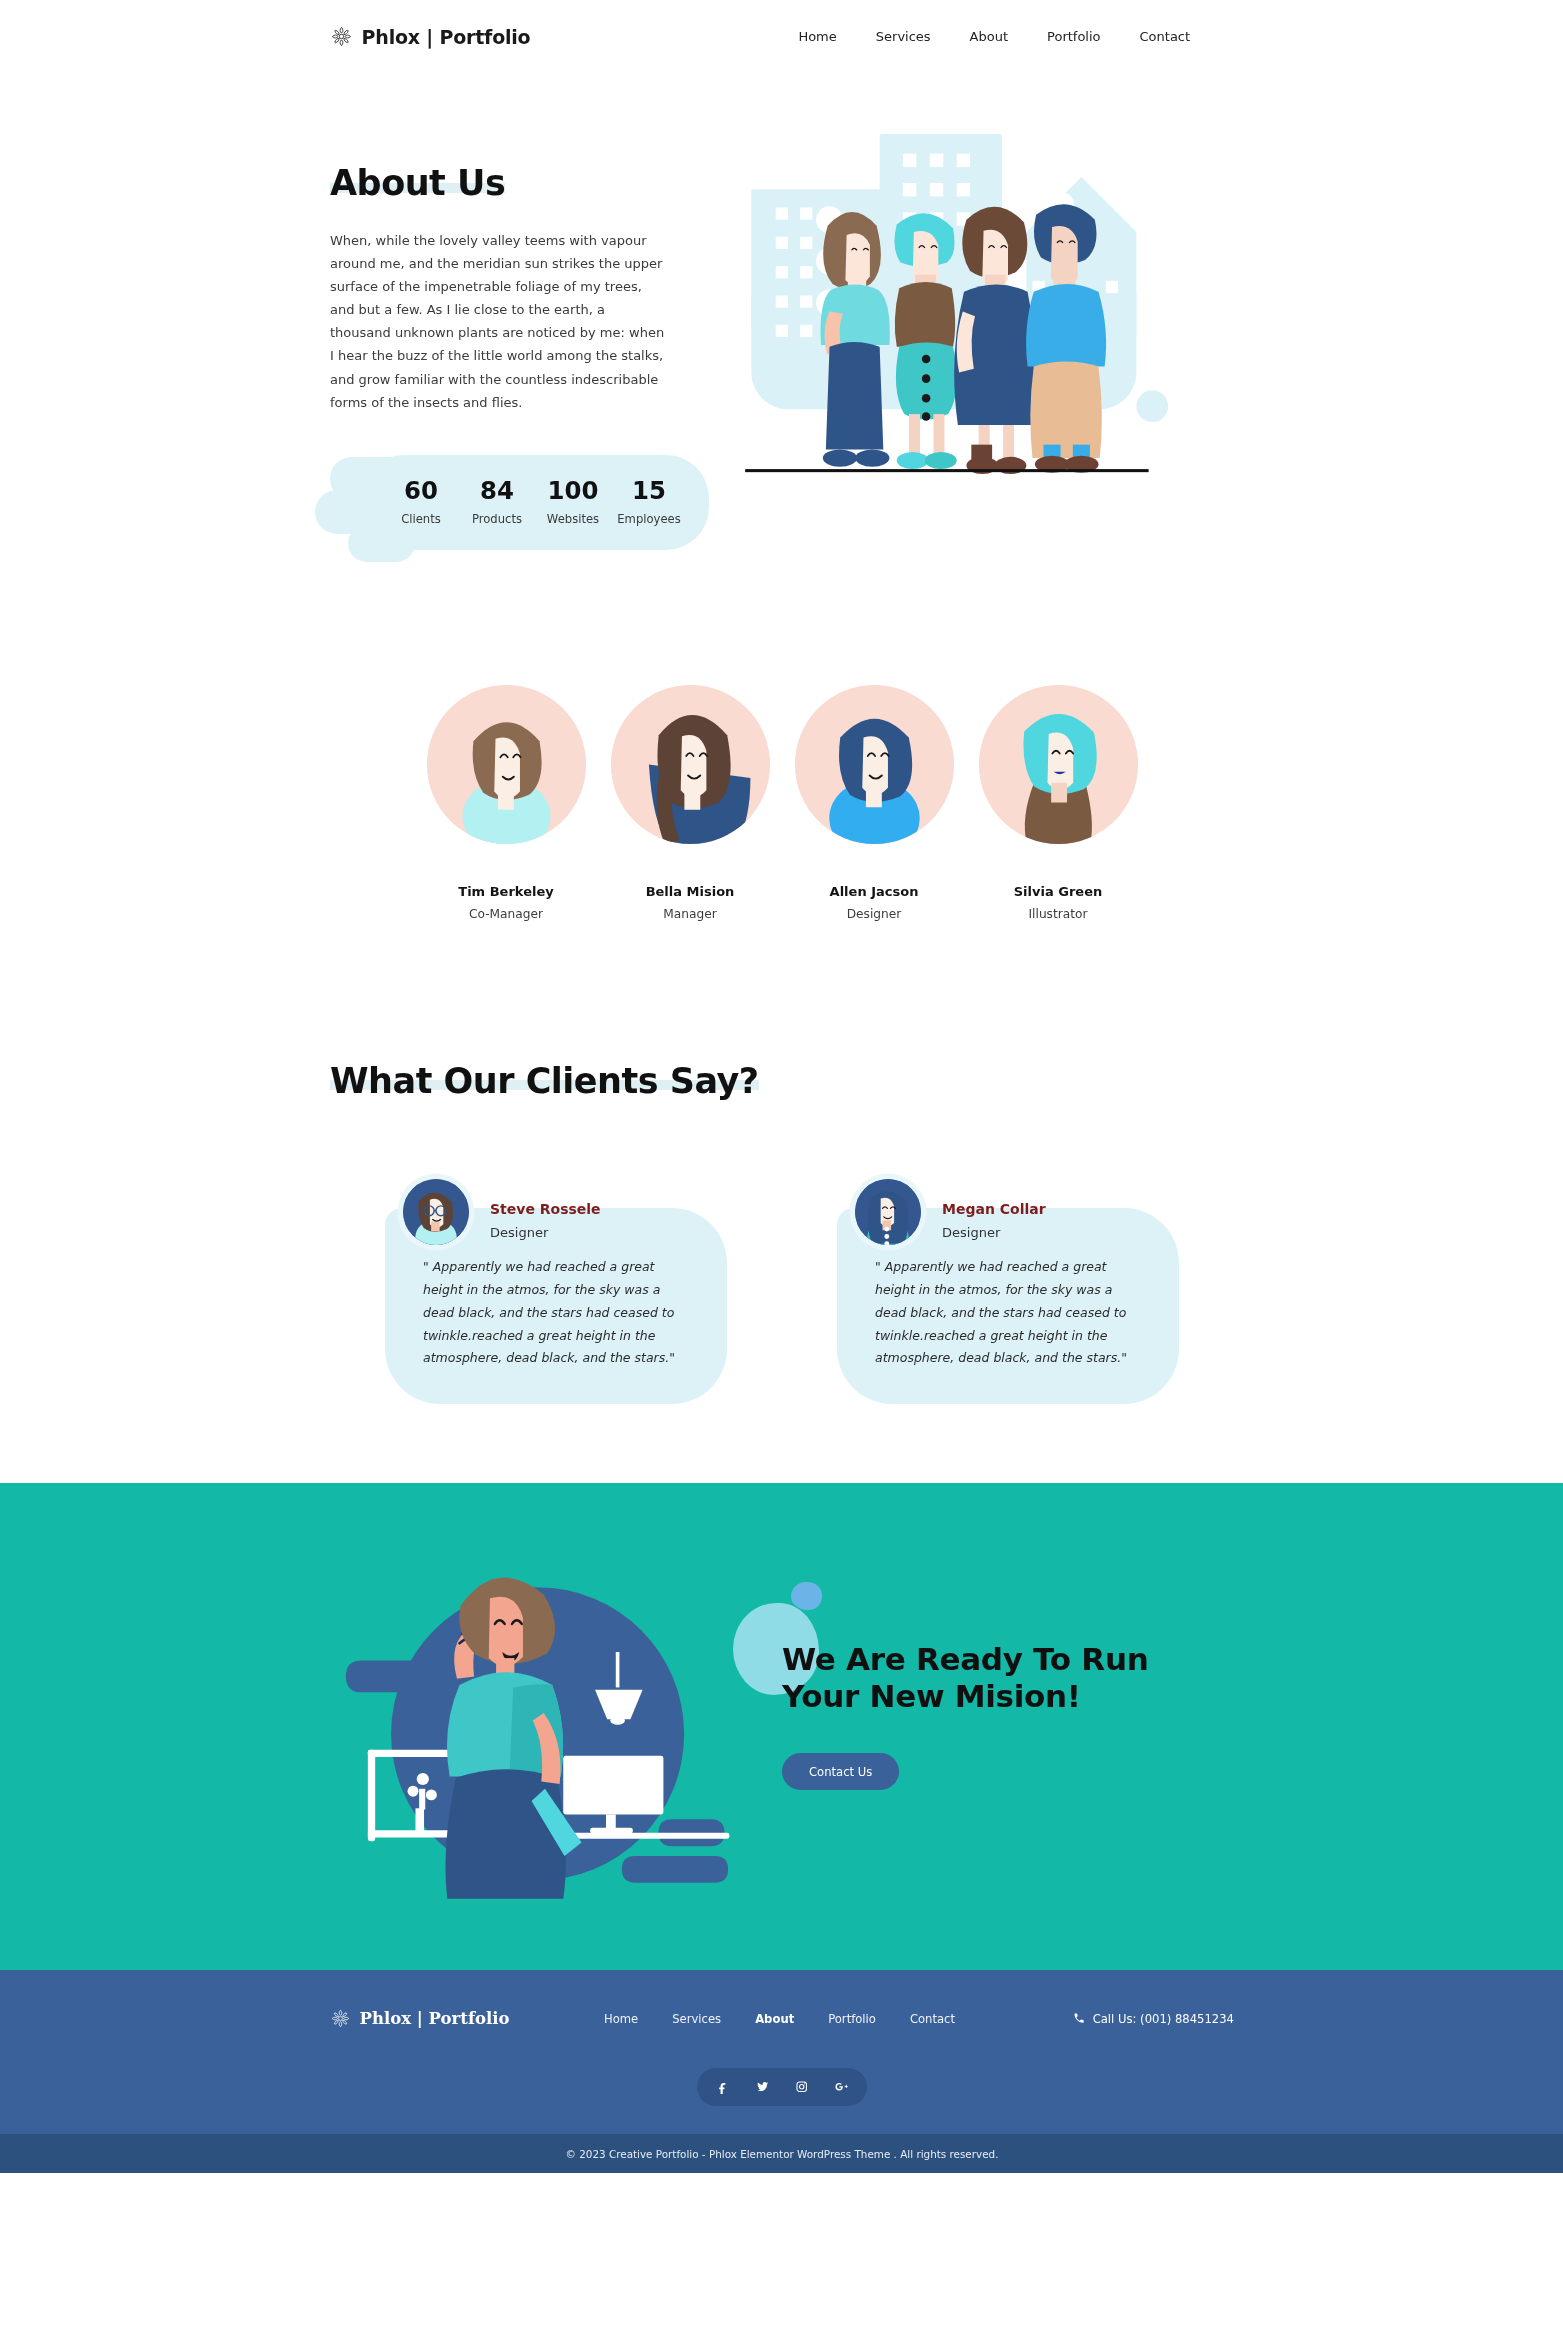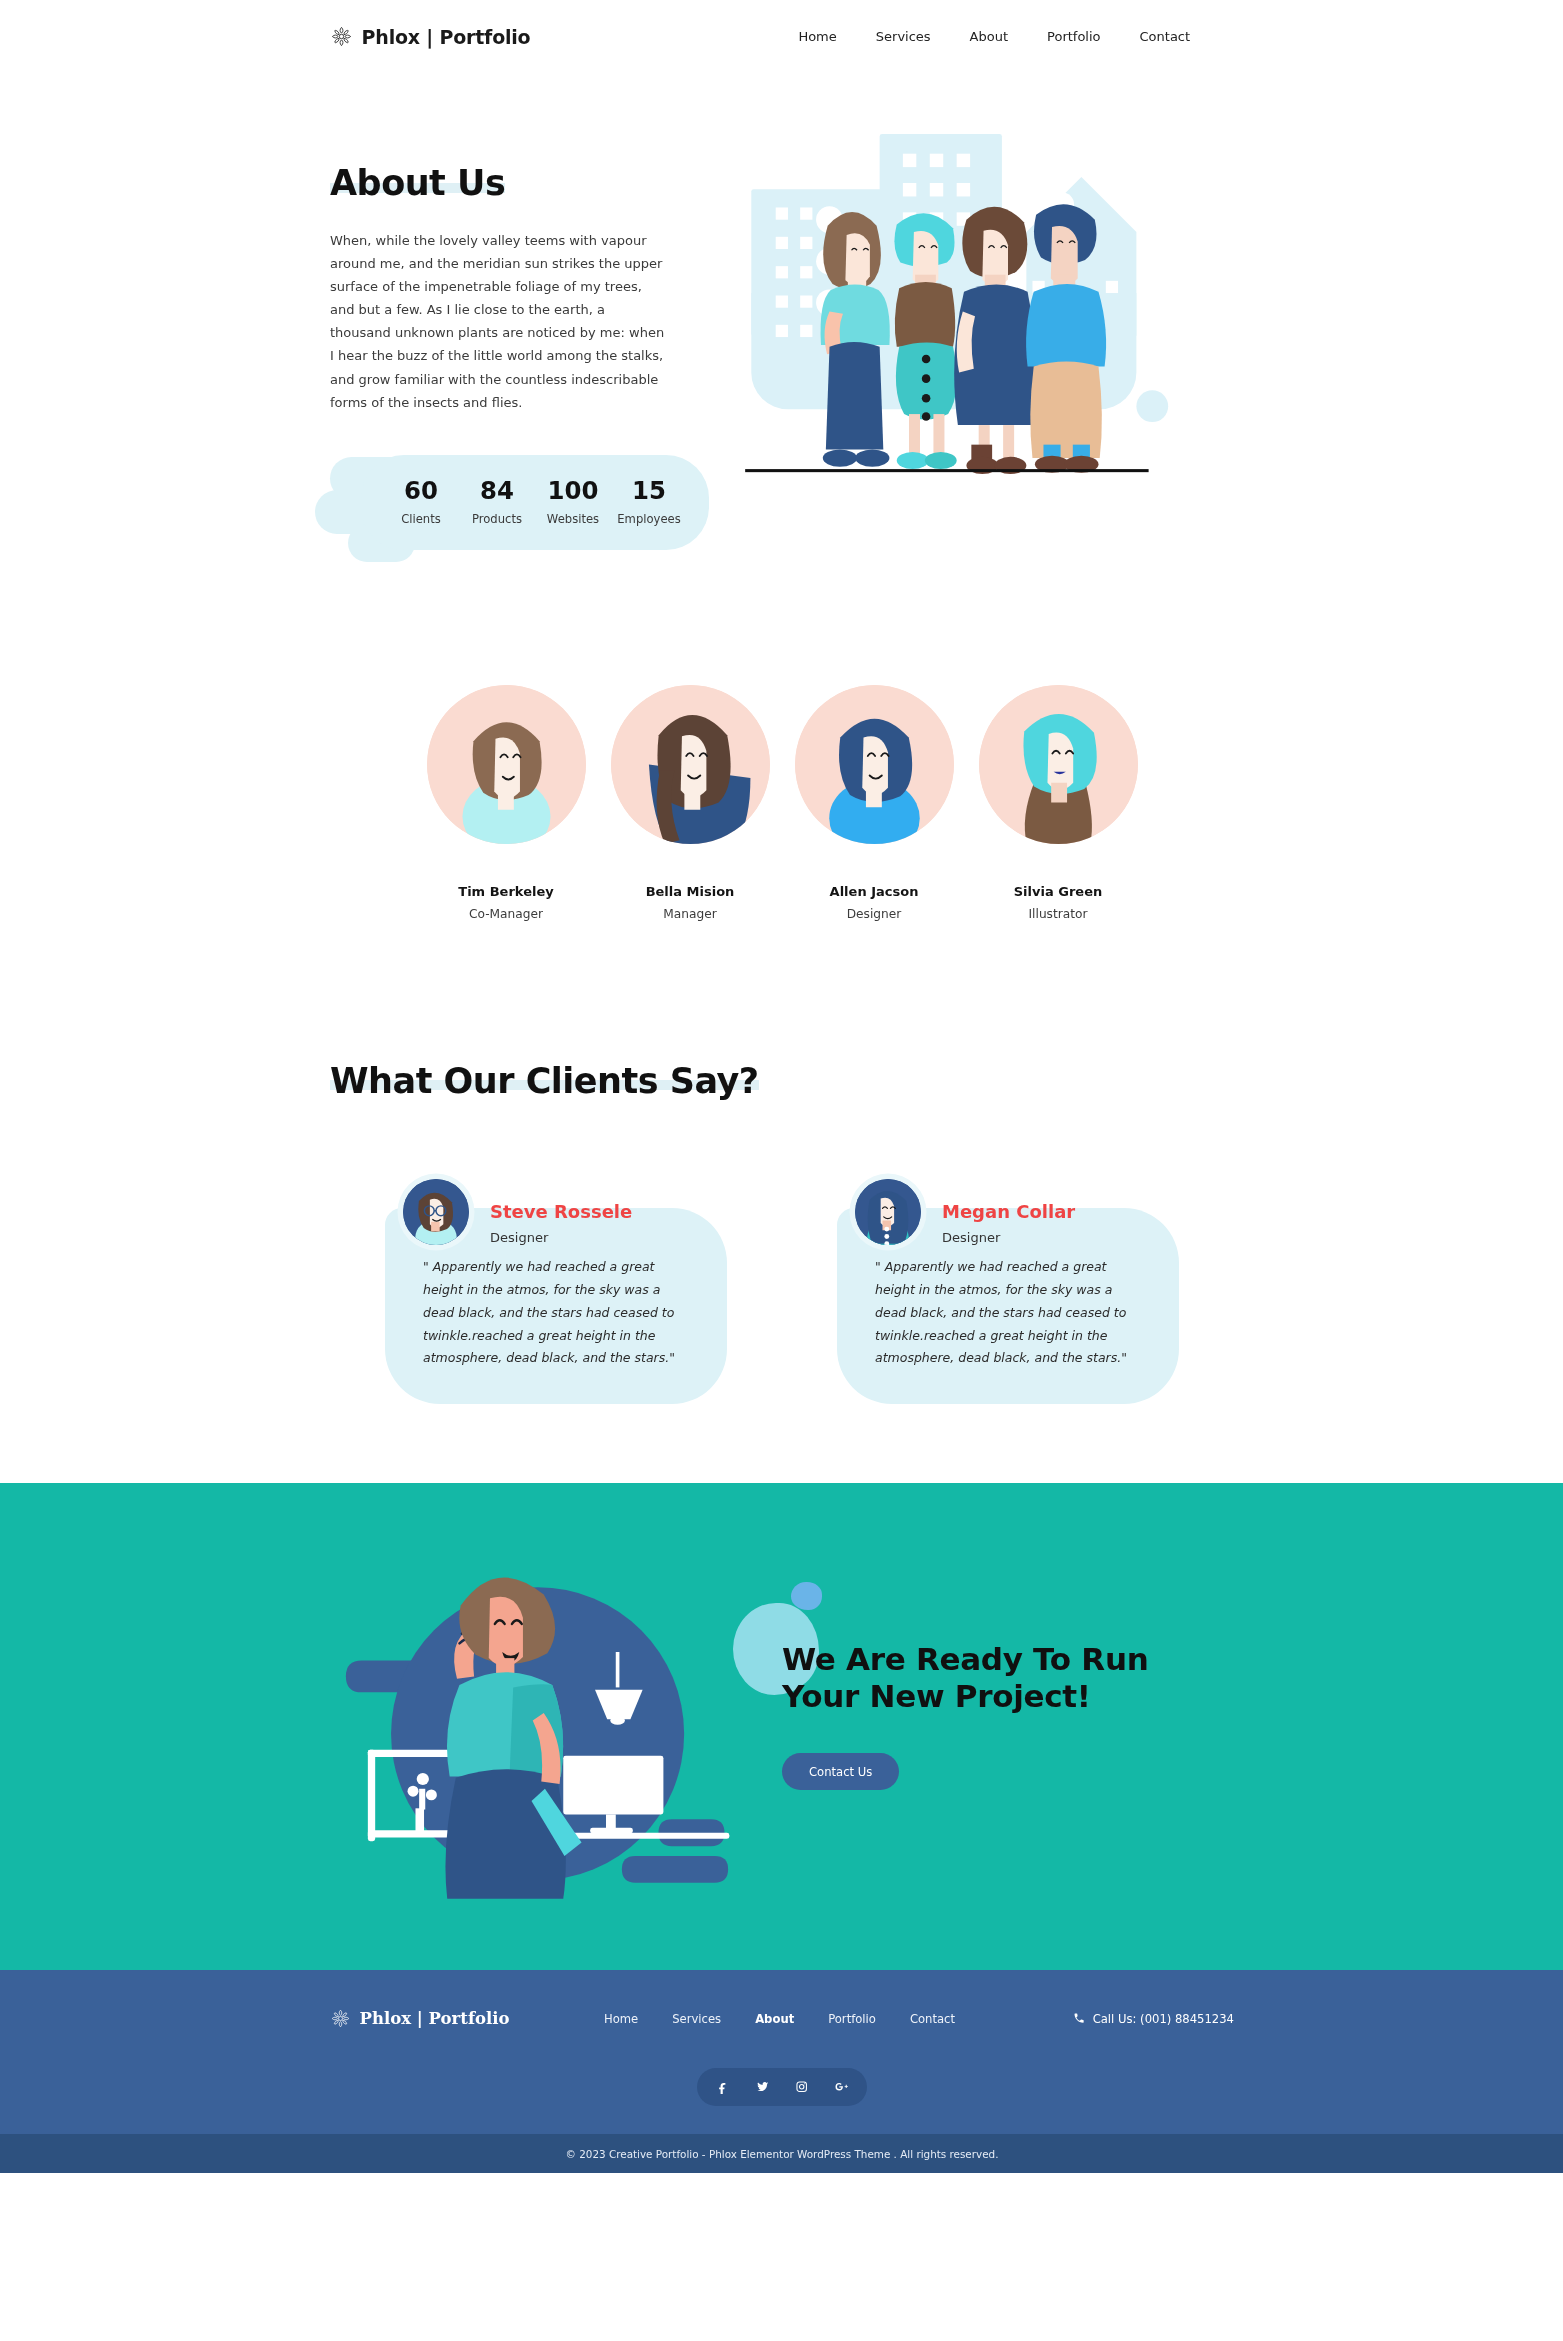--- a/index.html
+++ b/index.html
@@ -94,21 +94,21 @@
     padding: 48px 37px 34px 38px;
     min-height: 153px;
   }
   .testi-avatar {
     position: absolute; left: 18.3px; top: 0px;
     width: 66px; height: 66px; border-radius: 50%;
     background: #34578f; overflow: hidden;
     box-shadow: 0 0 0 5.5px #eaf7fa;
   }
   .testi-meta { position: absolute; left: 105px; top: 22px; }
-  .testi-name { font-size: 18px; font-weight: 700; color: #ef4444; }
+  .testi-name { font-size: 14px; font-weight: 700; color: #7f1d1d; }
   .testi-role { margin-top: 7.3px; font-size: 13px; color: #333; }
   .testi-quote {
     font-size: 12.5px; font-style: italic; line-height: 1.82; color: #2b2b2b;
   }
 
   
   .cta-section { background: #14b8a6; padding: 49px 0 71px; }
   .cta-grid { display: flex; align-items: center; }
   .cta-left { width: 415px; height: 367px; position: relative; }
   .cta-right { flex: 1; padding-left: 37px; position: relative; }
@@ -557,21 +557,21 @@
           </g>
         </svg>
       </div>
       <div class="cta-right">
         <div class="cta-blobs">
           <span class="cta-blob-1"></span>
           <span class="cta-blob-2"></span>
         </div>
         <h2 class="cta-title">
           <span>We Are Ready To Run</span><br>
-          <span>Your New Project!</span>
+          <span>Your New Mision!</span>
         </h2>
         <button class="cta-btn">Contact Us</button>
       </div>
     </div>
   </section>
 
   <footer class="site-footer">
     <div class="container">
       <div class="footer-top">
         <div class="footer-brand">

